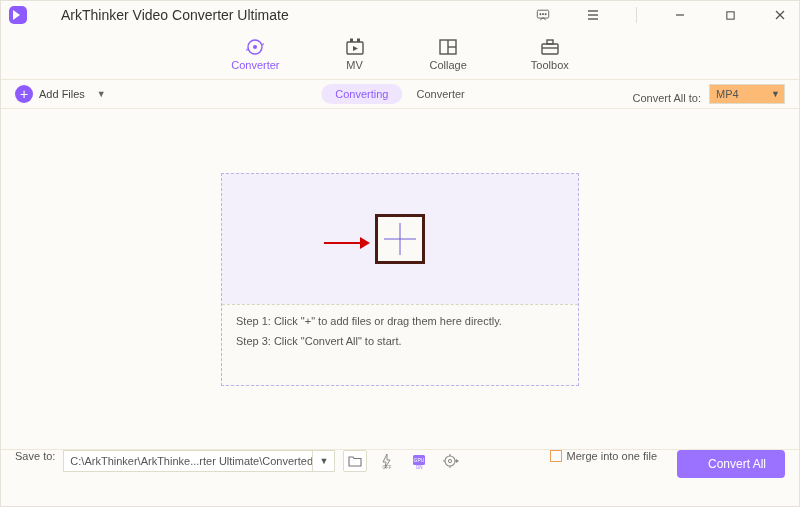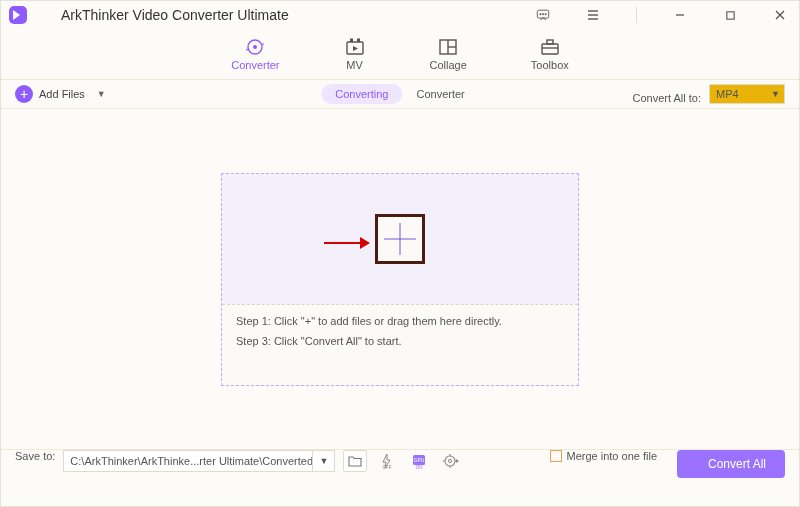--- a/index.html
+++ b/index.html
@@ -22,21 +22,21 @@
   
   .toolbar{height:30px;display:flex;align-items:center;padding:0 14px;border-top:1px solid #eee8d8;border-bottom:1px solid #eee8d8;font-size:11px;background:#fdfbf7;}
   .addbtn{display:flex;align-items:center;gap:6px;color:#444;cursor:pointer;}
   .addbtn .plus{width:18px;height:18px;border-radius:50%;background:#8e5bff;color:#fff;display:flex;align-items:center;justify-content:center;font-size:14px;line-height:1;}
   .addbtn .chev{margin-left:6px;color:#666;font-size:9px;}
   .segswitch{margin-left:auto;display:flex;align-items:center;position:absolute;left:50%;transform:translateX(-50%);}
   .toolbar{position:relative;}
   .seg{padding:4px 14px;border-radius:10px;cursor:pointer;color:#555;}
   .seg.active{background:#efe5ff;color:#8e5bff;}
   .rightgroup{margin-left:auto;display:flex;align-items:flex-end;gap:8px;color:#555;}
-  .select{border:1px solid #e0dccc;height:20px;min-width:76px;padding:0 16px 0 6px;display:flex;align-items:center;position:relative;background:#eab308;font-size:11px;cursor:pointer;}
+  .select{border:1px solid #e0dccc;height:20px;min-width:76px;padding:0 16px 0 6px;display:flex;align-items:center;position:relative;background:#fdba74;font-size:11px;cursor:pointer;}
   .select .caret{position:absolute;right:4px;font-size:9px;color:#555;}
 
   
   .main{height:340px;display:flex;align-items:center;justify-content:center;}
   .drop{width:358px;height:213px;border:1px dashed #b9b3e6;background:#f3f0fb;display:flex;flex-direction:column;}
   .droptop{flex:130px 0 0;display:flex;align-items:center;justify-content:center;position:relative;}
   .plusbox{width:50px;height:50px;border:3px solid #4a1b13;background:#fbfaf6;display:flex;align-items:center;justify-content:center;cursor:pointer;}
   .plusbox svg line{stroke:#6d5dd8;stroke-width:1;}
   .arrow{position:absolute;left:102px;top:63px;display:flex;align-items:center;}
   .arrow .shaft{width:36px;height:2px;background:#d20000;}

